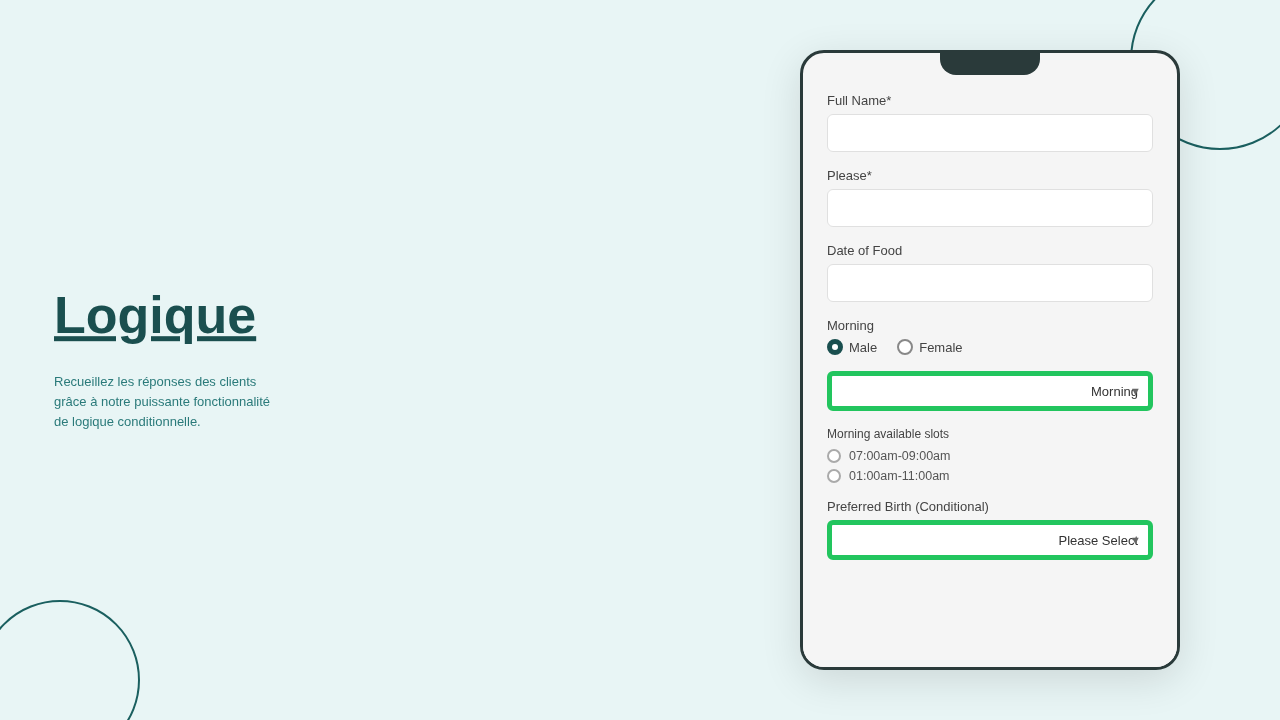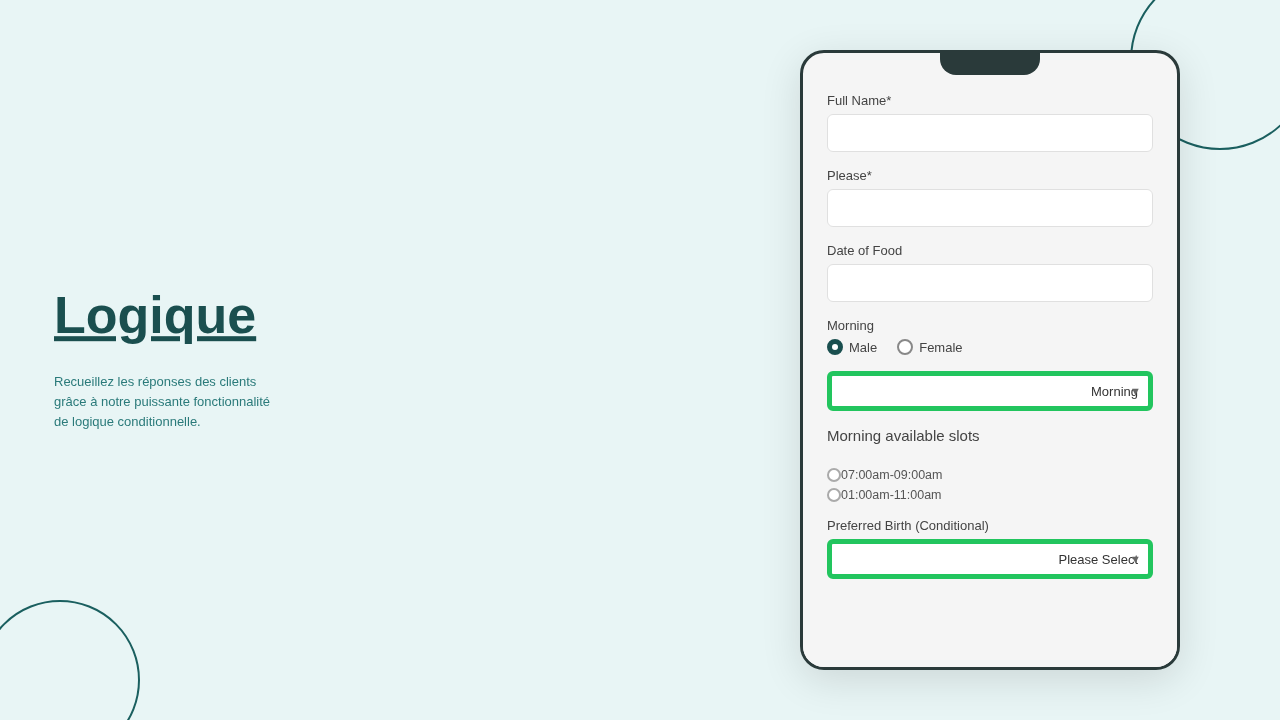--- a/index.html
+++ b/index.html
@@ -203,30 +203,31 @@
       right: 12px;
       top: 50%;
       transform: translateY(-50%);
       font-size: 11px;
       color: #666;
       pointer-events: none;
     }
 
     
     .slots-label {
-      font-size: 15px;
+      font-size: 12px;
       color: #444;
       font-weight: 500;
-      margin-bottom: 24px;
+      margin-bottom: 8px;
       display: block;
     }
 
     .slot-option {
       display: flex;
       align-items: flex-end;
+      gap: 8px;
       font-size: 12.5px;
       color: #555;
       margin-bottom: 6px;
     }
 
     .slot-radio {
       width: 14px;
       height: 14px;
       border-radius: 50%;
       border: 2px solid #aaa;

